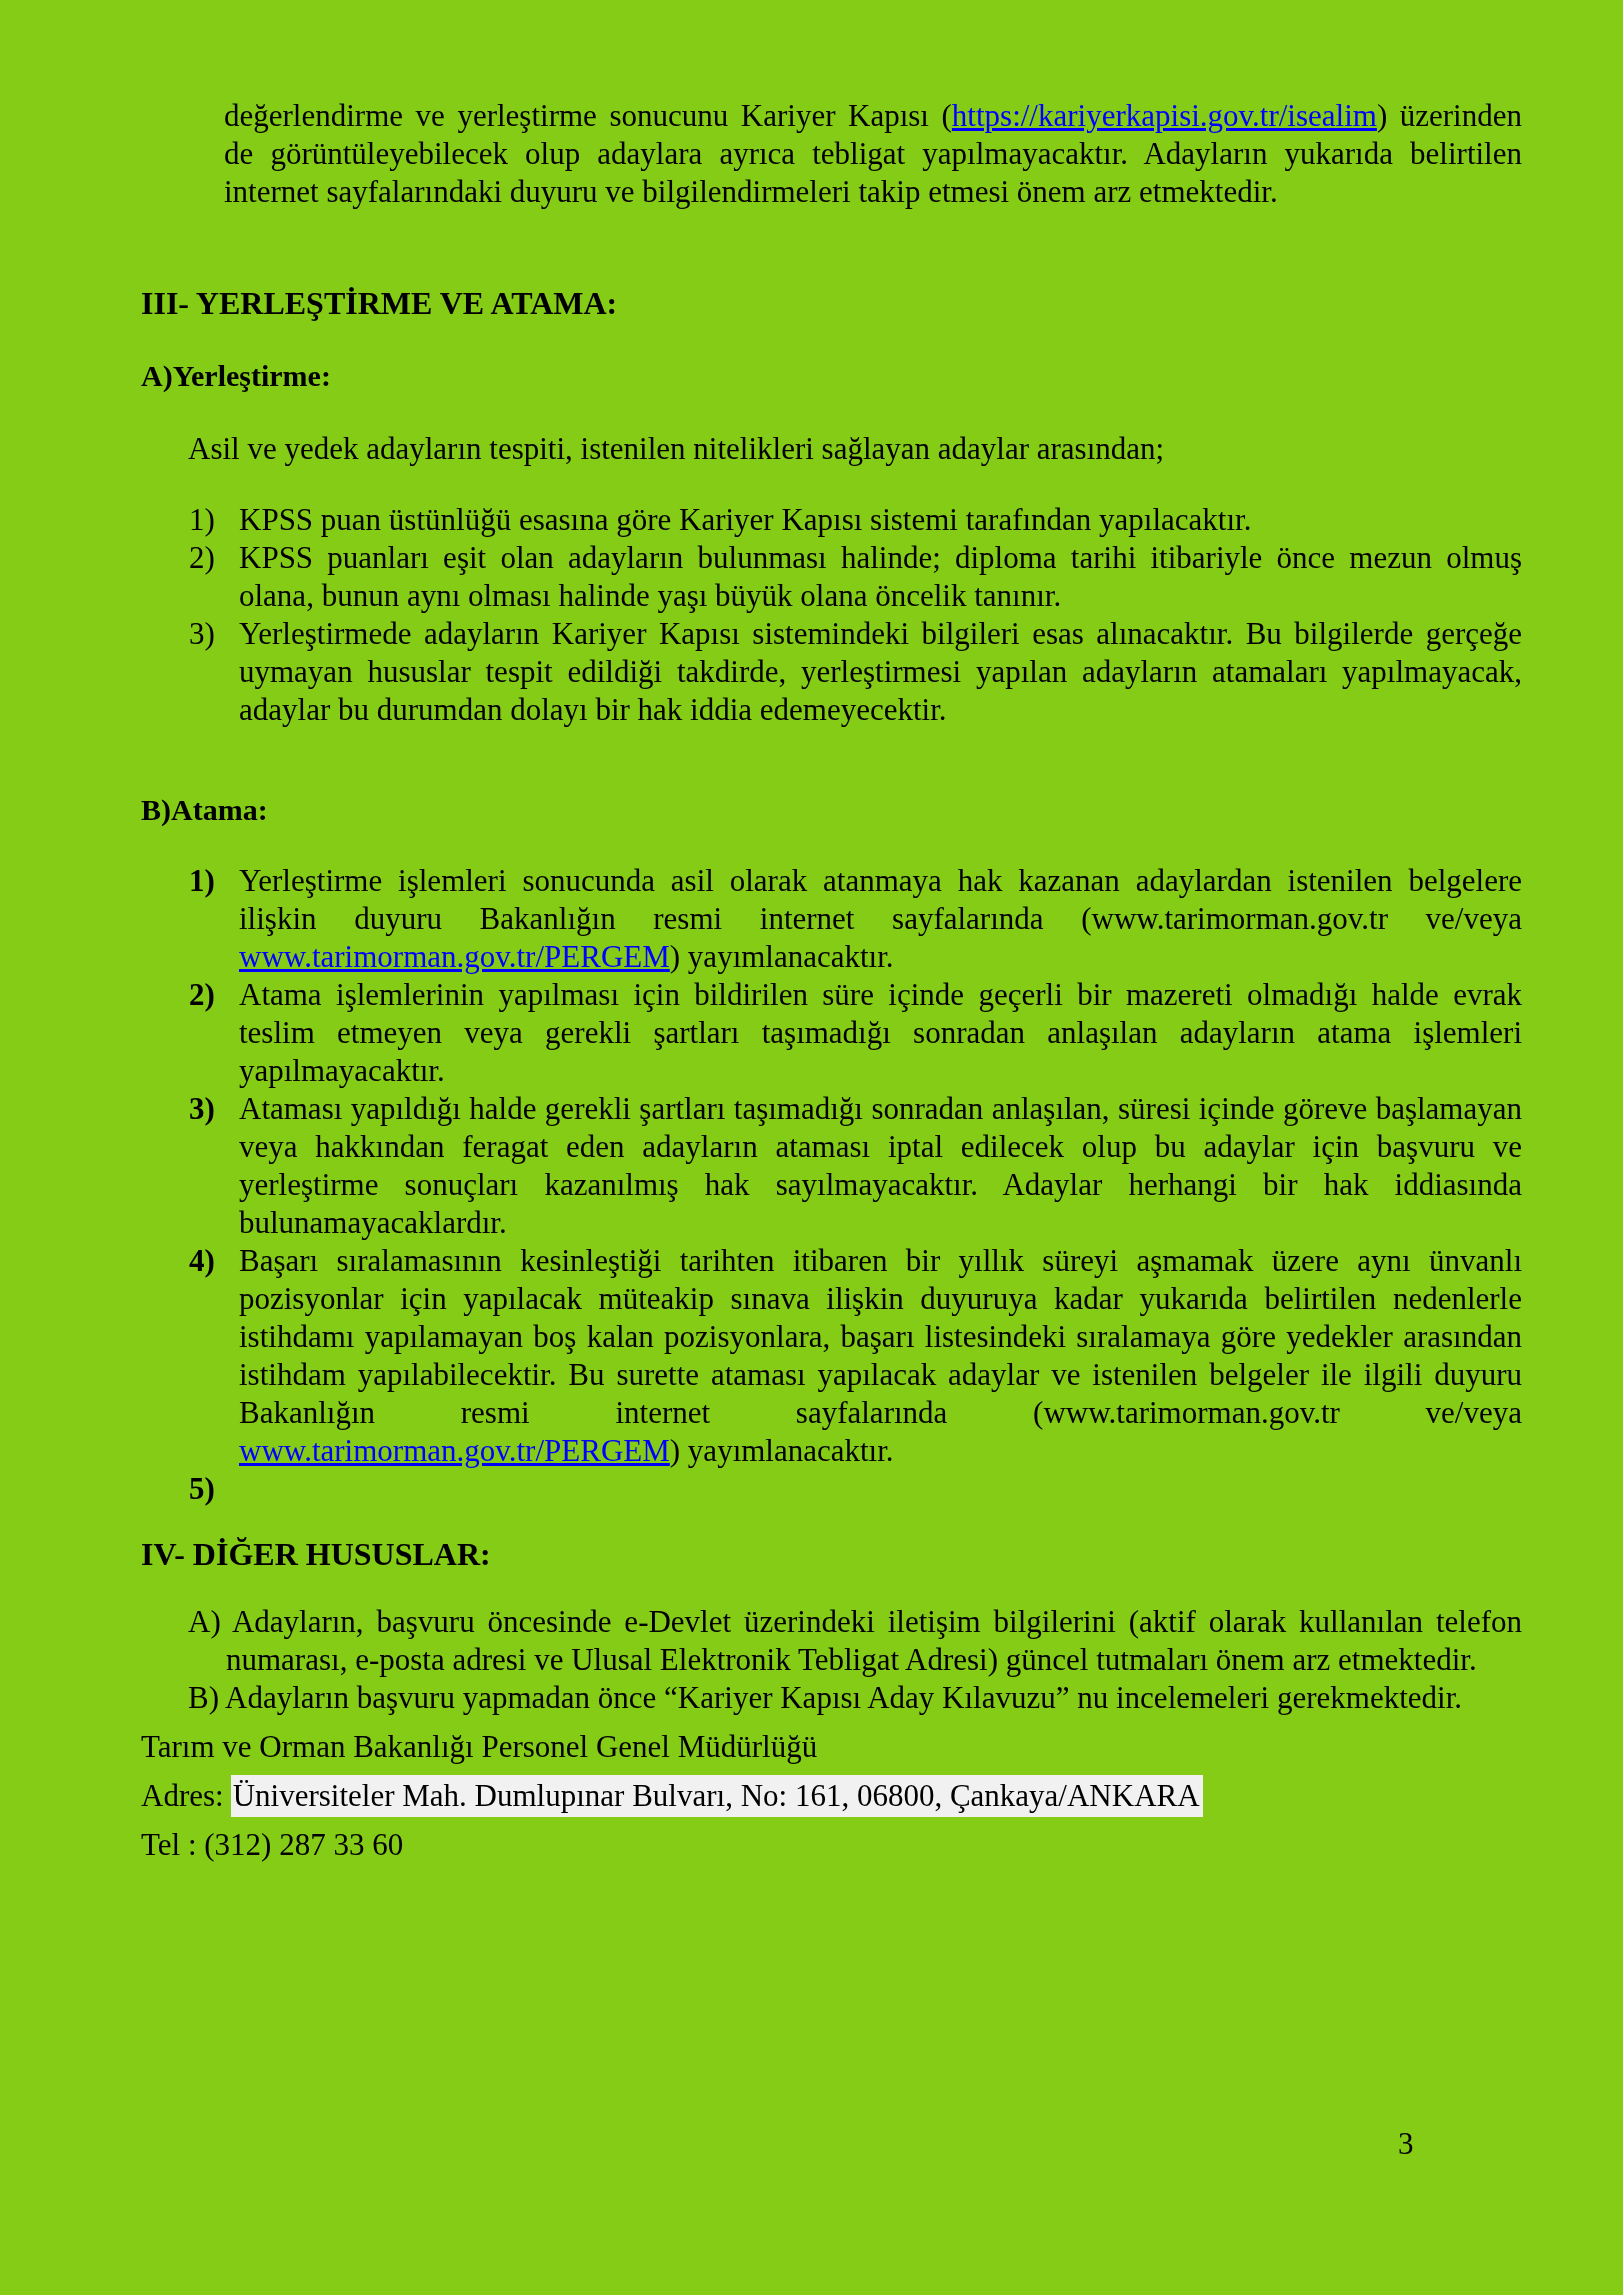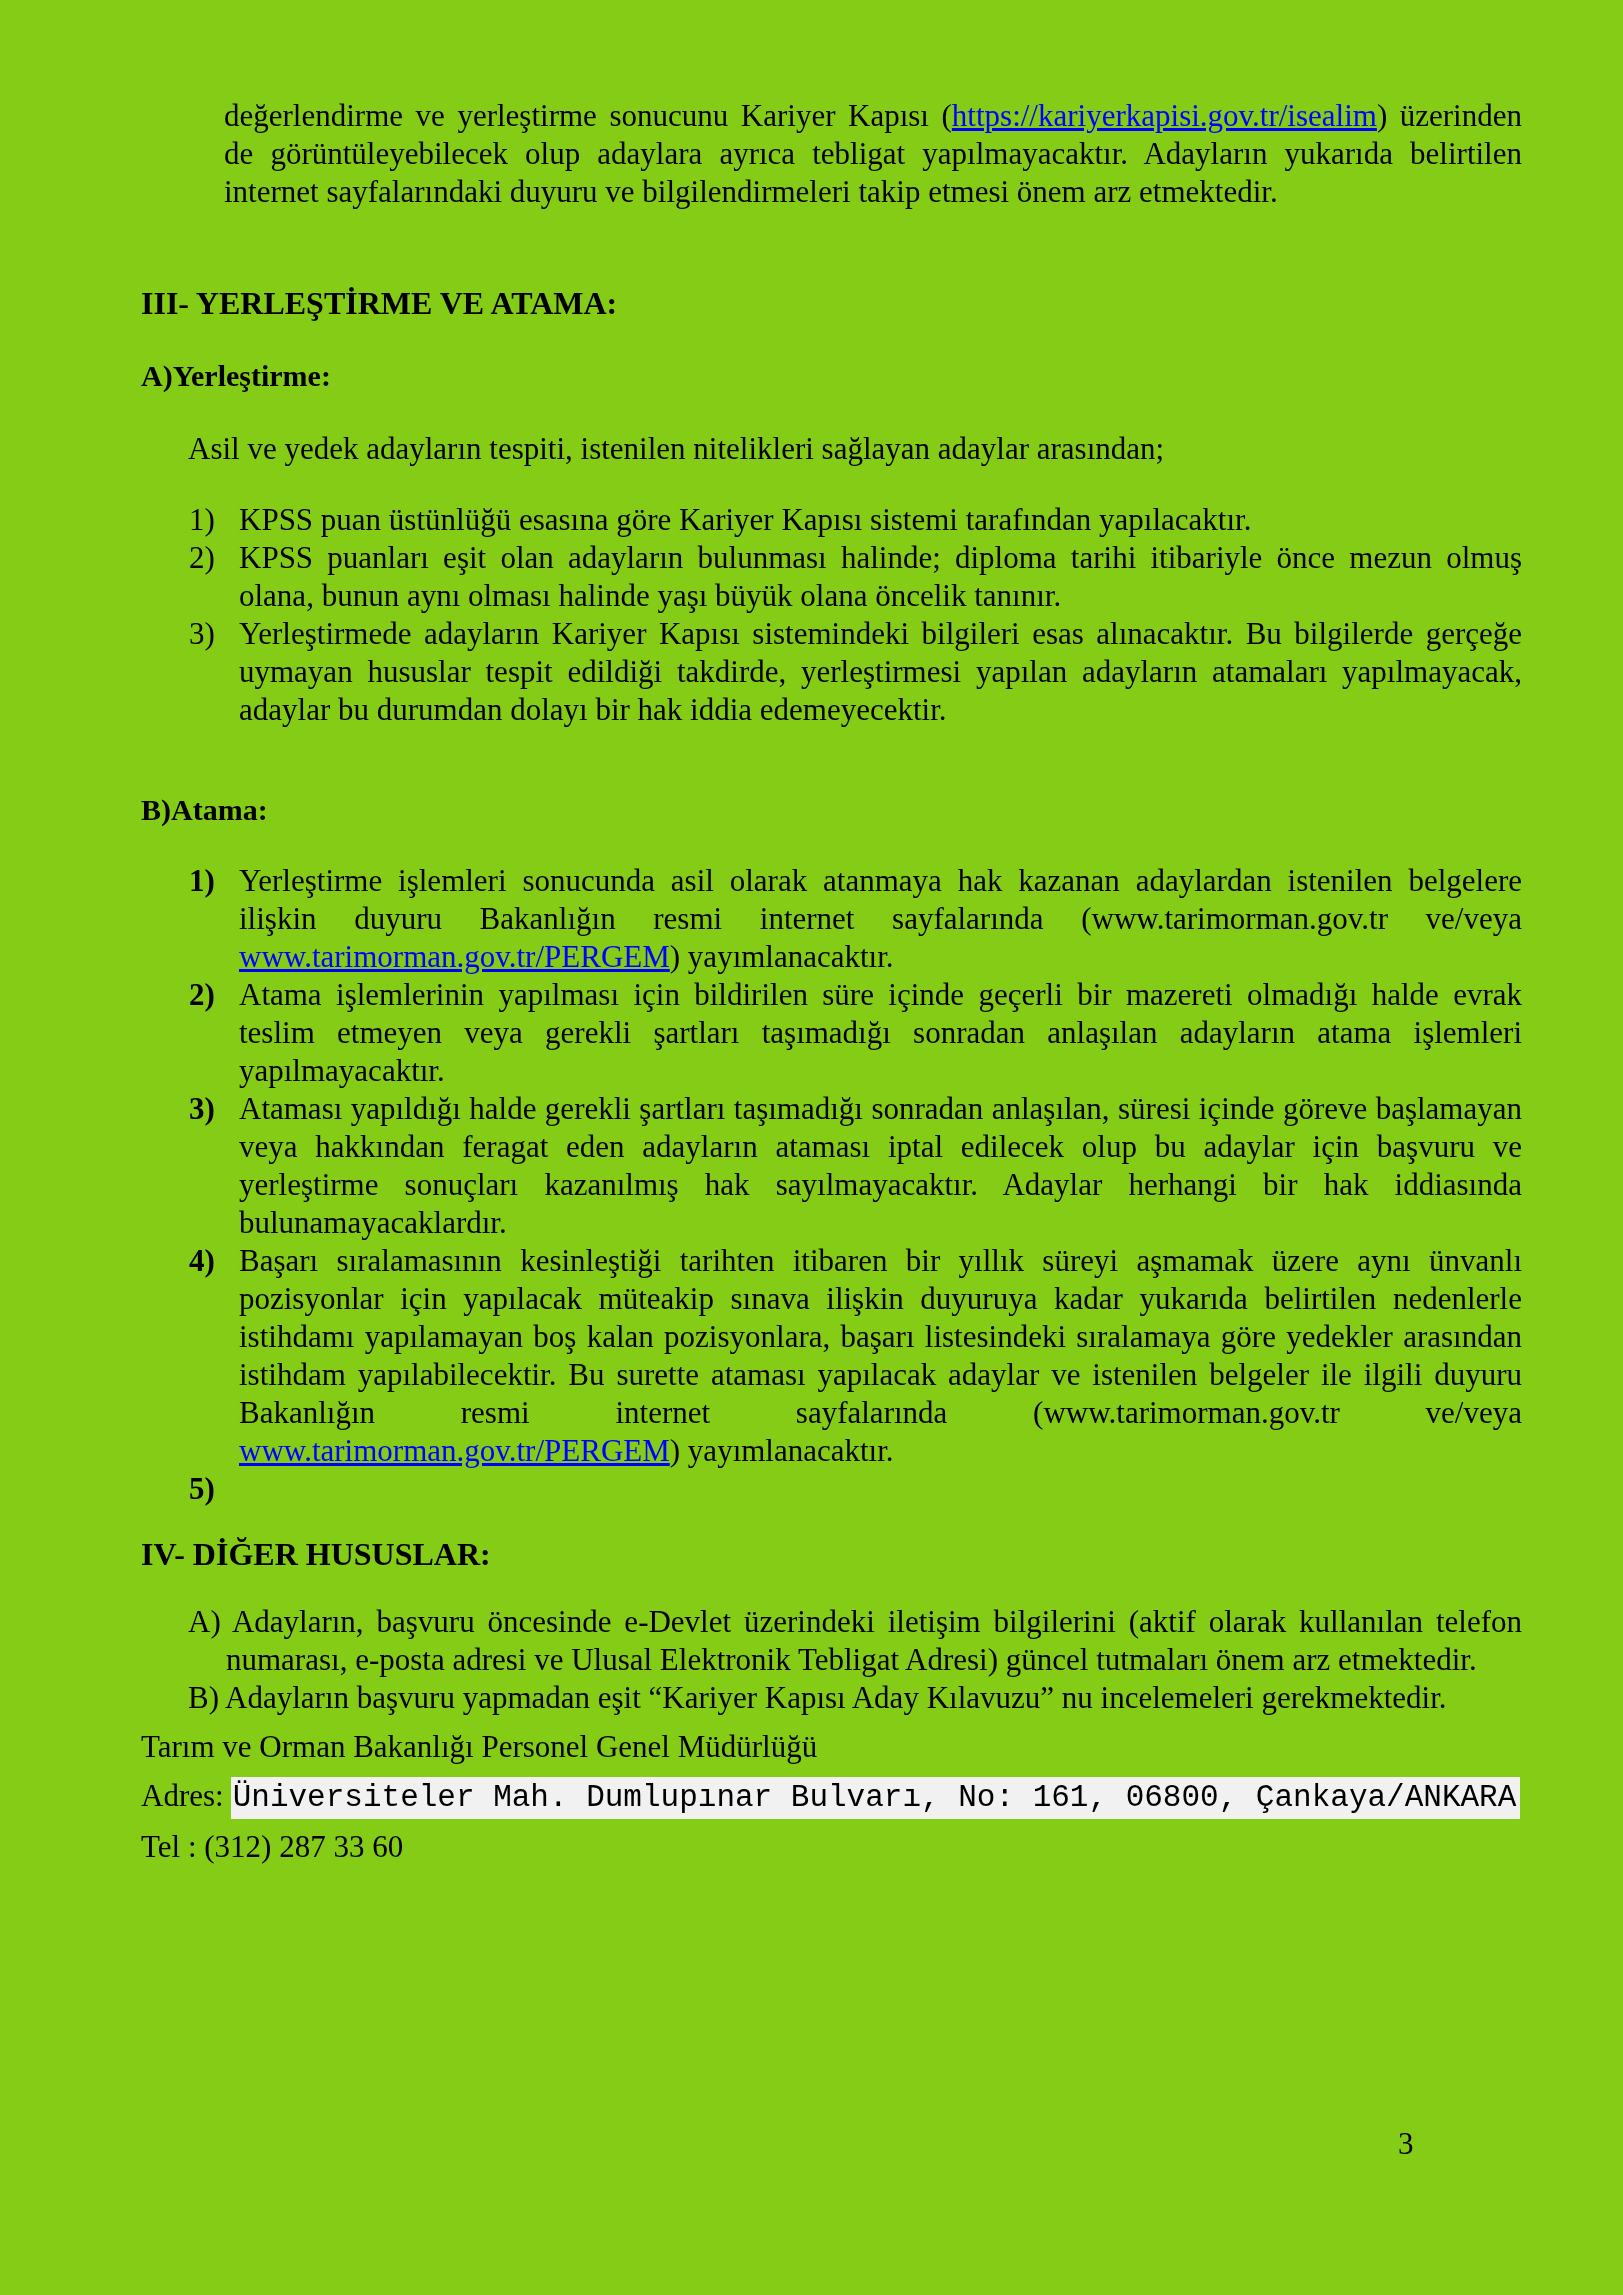--- a/index.html
+++ b/index.html
@@ -75,21 +75,20 @@
   .info-label { font-weight: 700; }
   a.link, .link {
     color: #0000ff;
     text-decoration: underline;
     cursor: pointer;
   }
   .contact-line { margin-top: 11px; }
   .hl {
     background: #f1f1f1;
     padding: 2.6px 3.9px 3.9px 1.3px;
-    font-family: Liberation Mono, monospace;
   }
   .page-number {
     position: absolute;
     left: 1398px;
     top: 2125px;
     font-size: 31px;
   }
 </style>
 </head>
 <body>
@@ -133,21 +132,21 @@
     </li>
     <li>
       <span class="num">5)</span>
     </li>
   </ul>
 
   <h2 class="heading iv-heading">IV- DİĞER HUSUSLAR:</h2>
 
   <ul class="letterlist">
     <li><span>A)</span> <span>Adayların, başvuru öncesinde e-Devlet üzerindeki iletişim bilgilerini (aktif olarak kullanılan telefon numarası, e-posta adresi ve Ulusal Elektronik Tebligat Adresi) güncel tutmaları önem arz etmektedir.</span></li>
-    <li><span>B)</span> <span>Adayların başvuru yapmadan eşit “Kariyer Kapısı Aday Kılavuzu” nu incelemeleri gerekmektedir.</span></li>
+    <li><span>B)</span> <span>Adayların başvuru yapmadan önce “Kariyer Kapısı Aday Kılavuzu” nu incelemeleri gerekmektedir.</span></li>
   </ul>
 
 
 
   <p class="contact-line">Tarım ve Orman Bakanlığı Personel Genel Müdürlüğü</p>
 
   <p class="contact-line"><span>Adres: </span><span class="hl">Üniversiteler Mah. Dumlupınar Bulvarı, No: 161, 06800, Çankaya/ANKARA</span></p>
 
   <p class="contact-line">Tel : (312) 287 33 60</p>
 

